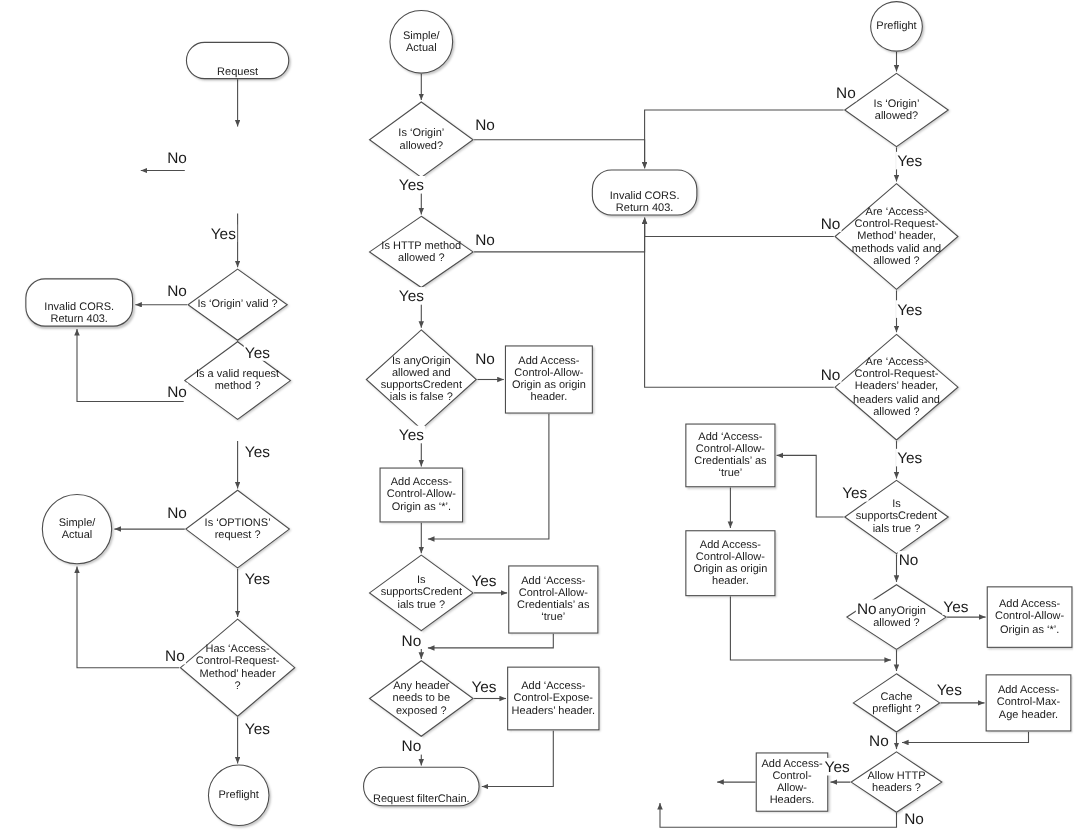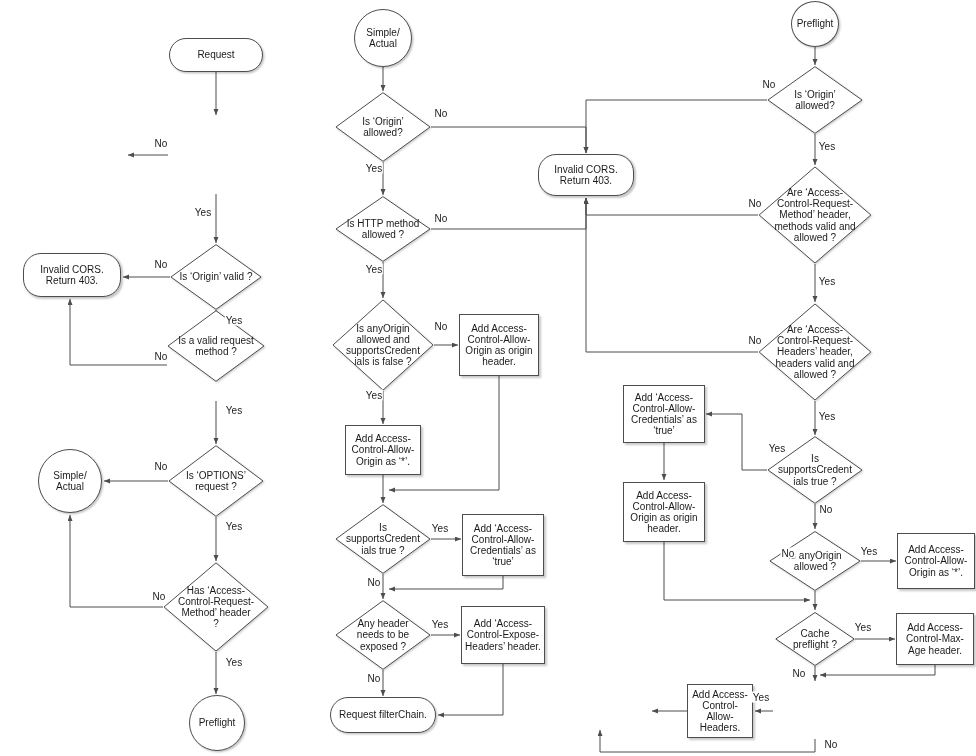--- a/index.html
+++ b/index.html
@@ -5,30 +5,30 @@
   * { margin:0; padding:0; box-sizing:border-box; }
   html,body { background:#ffffff; }
   body { font-family:"Liberation Sans", sans-serif; }
   .canvas { position:relative; width:976px; height:756px; background:var(--background,#ffffff); overflow:hidden; }
   .edges { position:absolute; left:0; top:0; }
   .edges g { stroke:var(--line,#4d4d4d); }
   .node { position:absolute; display:flex; align-items:center; justify-content:center;
           text-align:center; font-size:10px; line-height:1.12; color:var(--text,#1a1a1a); }
   .nt { white-space:pre-line; position:relative; z-index:1; padding:0 1px; }
   .stadium { background:var(--node_fill,#fff); border:1px solid var(--node_border,#4d4d4d);
-             border-radius:18px; box-shadow:1.5px 1.5px 2px rgba(0,0,0,.22); }
+             border-radius:18px; box-shadow:1.5px 1.5px 2px rgba(0,0,0,.22);align-items:flex-end; }
   .rect { background:var(--node_fill,#fff); border:1px solid var(--node_border,#4d4d4d);
           box-shadow:1.5px 1.5px 2px rgba(0,0,0,.22); }
   .circle { background:var(--node_fill,#fff); border:1px solid var(--node_border,#4d4d4d);
             border-radius:50%; box-shadow:1.5px 1.5px 2px rgba(0,0,0,.22); }
   .diamond { background:transparent; }
   .ds { position:absolute; left:0; top:0; width:100%; height:100%; overflow:visible;
         filter:drop-shadow(1.5px 1.5px 1px rgba(0,0,0,.22)); }
   .ds polygon { fill:var(--node_fill,#fff); stroke:var(--node_border,#4d4d4d); stroke-width:1; }
-  .elabel { position:absolute; transform:translate(-50%,-50%); font-size:10px;
+  .elabel { position:absolute; transform:translate(-50%,-50%); font-size:14px;
             color:var(--text,#2a2a2a); background:var(--background,#fff); padding:0 1px; z-index:2; }
   .title-box { position:absolute; background:var(--title_bg,#000); color:var(--title_fg,#fff);
                font-size:13px; display:flex; align-items:center; padding:0 8px; z-index:3; }
 </style>
 </head>
 <body>
 
 <div class="canvas">
 
   <svg class="edges" width="976" height="756" viewBox="0 0 976 756">
@@ -302,20 +302,27 @@
       <span class="nt">Cache
 preflight ?</span>
     </div>
 
   <div class="node rect" style="left:896px;top:613px;width:78px;height:52px">
       <span class="nt">Add Access-
 Control-Max-
 Age header.</span>
     </div>
 
+  <div class="node diamond" style="left:773px;top:683px;width:84px;height:56px">
+      <svg class="ds" viewBox="0 0 100 100" preserveAspectRatio="none">
+        <polygon points="50,1 99,50 50,99 1,50" vector-effect="non-scaling-stroke"></polygon>
+      </svg>
+      <span class="nt">Allow HTTP
+headers ?</span>
+    </div>
 
   <div class="node rect" style="left:687px;top:684px;width:66px;height:54px">
       <span class="nt">Add Access-
 Control-
 Allow-
 Headers.</span>
     </div>
 
 
   <span class="elabel" style="left:161px;top:143px">No</span>

